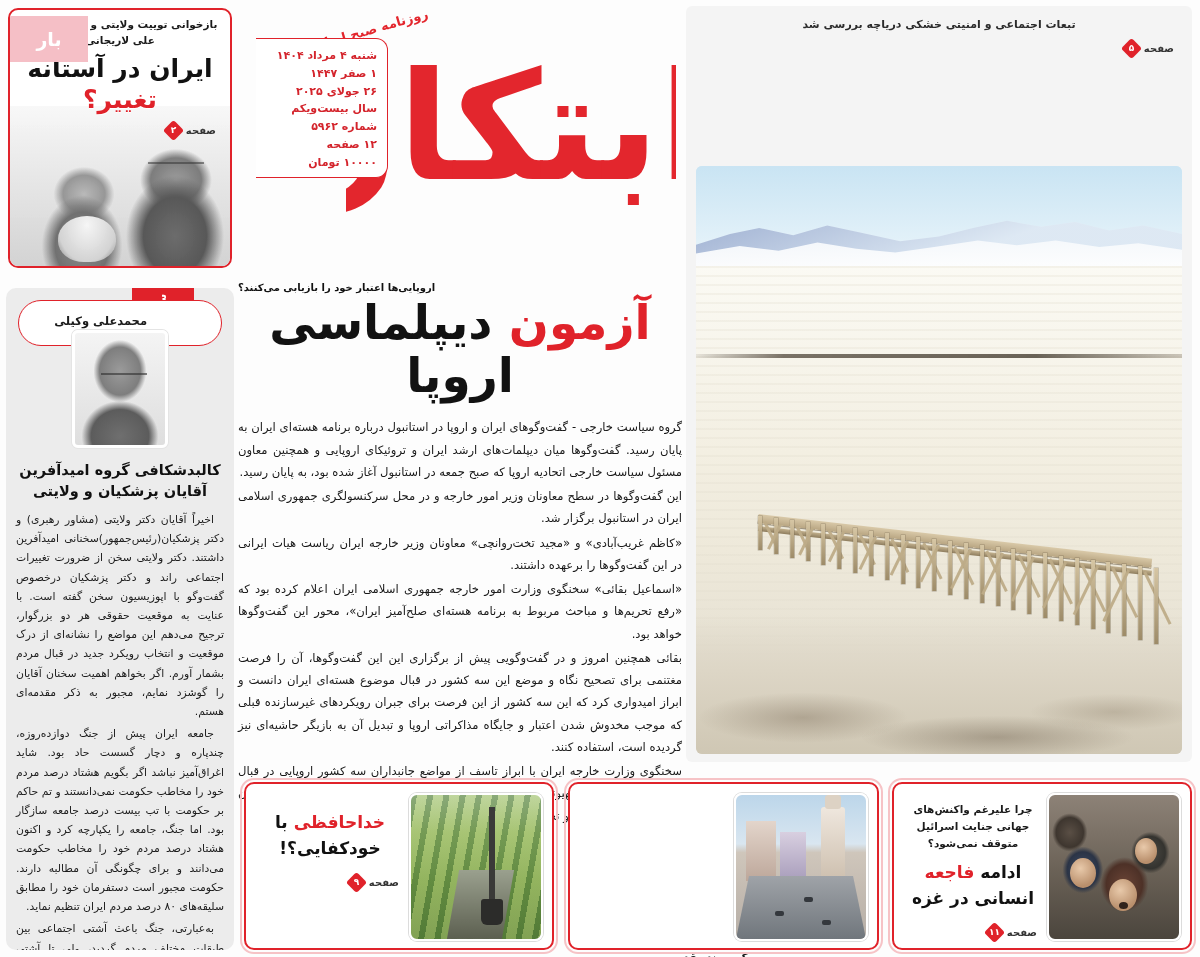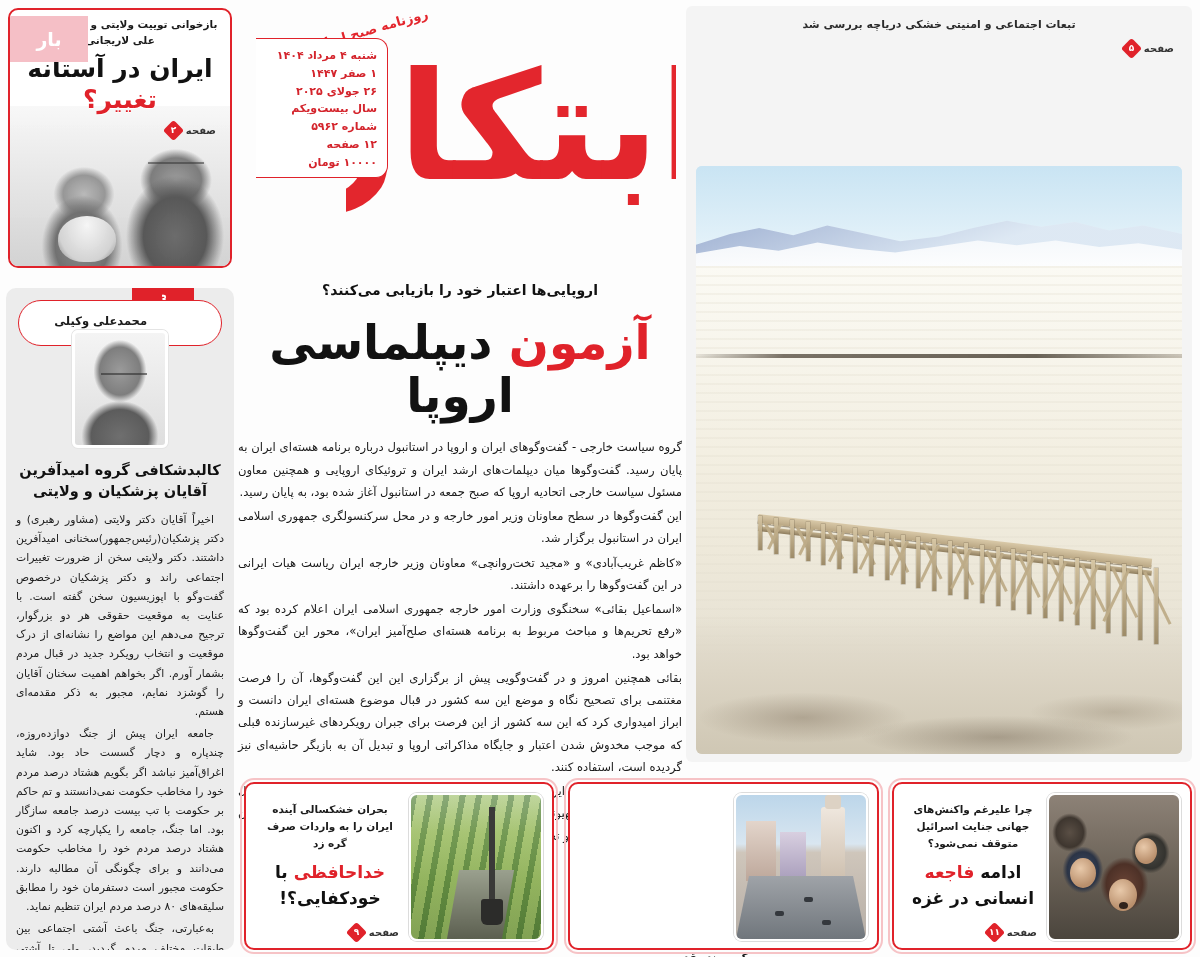--- a/index.html
+++ b/index.html
@@ -209,22 +209,22 @@
     position:absolute; width:4px; background:linear-gradient(180deg,#d6c6a4,#9d8b68);
     box-shadow:0 0 0 .5px rgba(70,58,40,.35);
   }
   #pier .brace{
     position:absolute; width:3px; background:rgba(190,172,136,.95);
   }
 
   
   #main-story{ position:absolute; left:238px; top:282px; width:444px; height:490px; }
   #main-story .kicker{
-    text-align:center; direction:rtl; font-weight:bold;
-    font-size:14px; color:#111; margin-bottom:19px;
+    text-align:left; direction:rtl; font-weight:bold;
+    font-size:10px; color:#111; margin-bottom:4px;
   }
   #main-story .headline1{
     text-align:center; direction:rtl;
     font-size:47px; font-weight:bold; color:#121212; line-height:1.12;
     letter-spacing:-.5px;
   }
   #main-story .headline1 em{ color:#e0222a; font-style:normal; }
   #main-story .headline2{
     text-align:center; direction:rtl;
     font-size:47px; font-weight:bold; color:#121212; line-height:1.22;
@@ -524,21 +524,20 @@
 
     </div>
   </div>
 
   <div class="redbox bottombox" id="box-b1">
     <div class="thumb t-field">
       <div class="water"></div>
       <div class="spade"></div>
     </div>
     <div class="txt">
-      <div class="kicker">بحران خشکسالی آینده ایران را به واردات صرف گره زد</div>
       <div class="headline"><em>خداحافظی</em><span> با خودکفایی؟!</span></div>
       <div class="badgerow">
         <span class="pagebadge">
           <span>صفحه</span>
           <span class="diamond">
               <span>۹</span>
             </span>
         </span>
       </div>
     </div>

